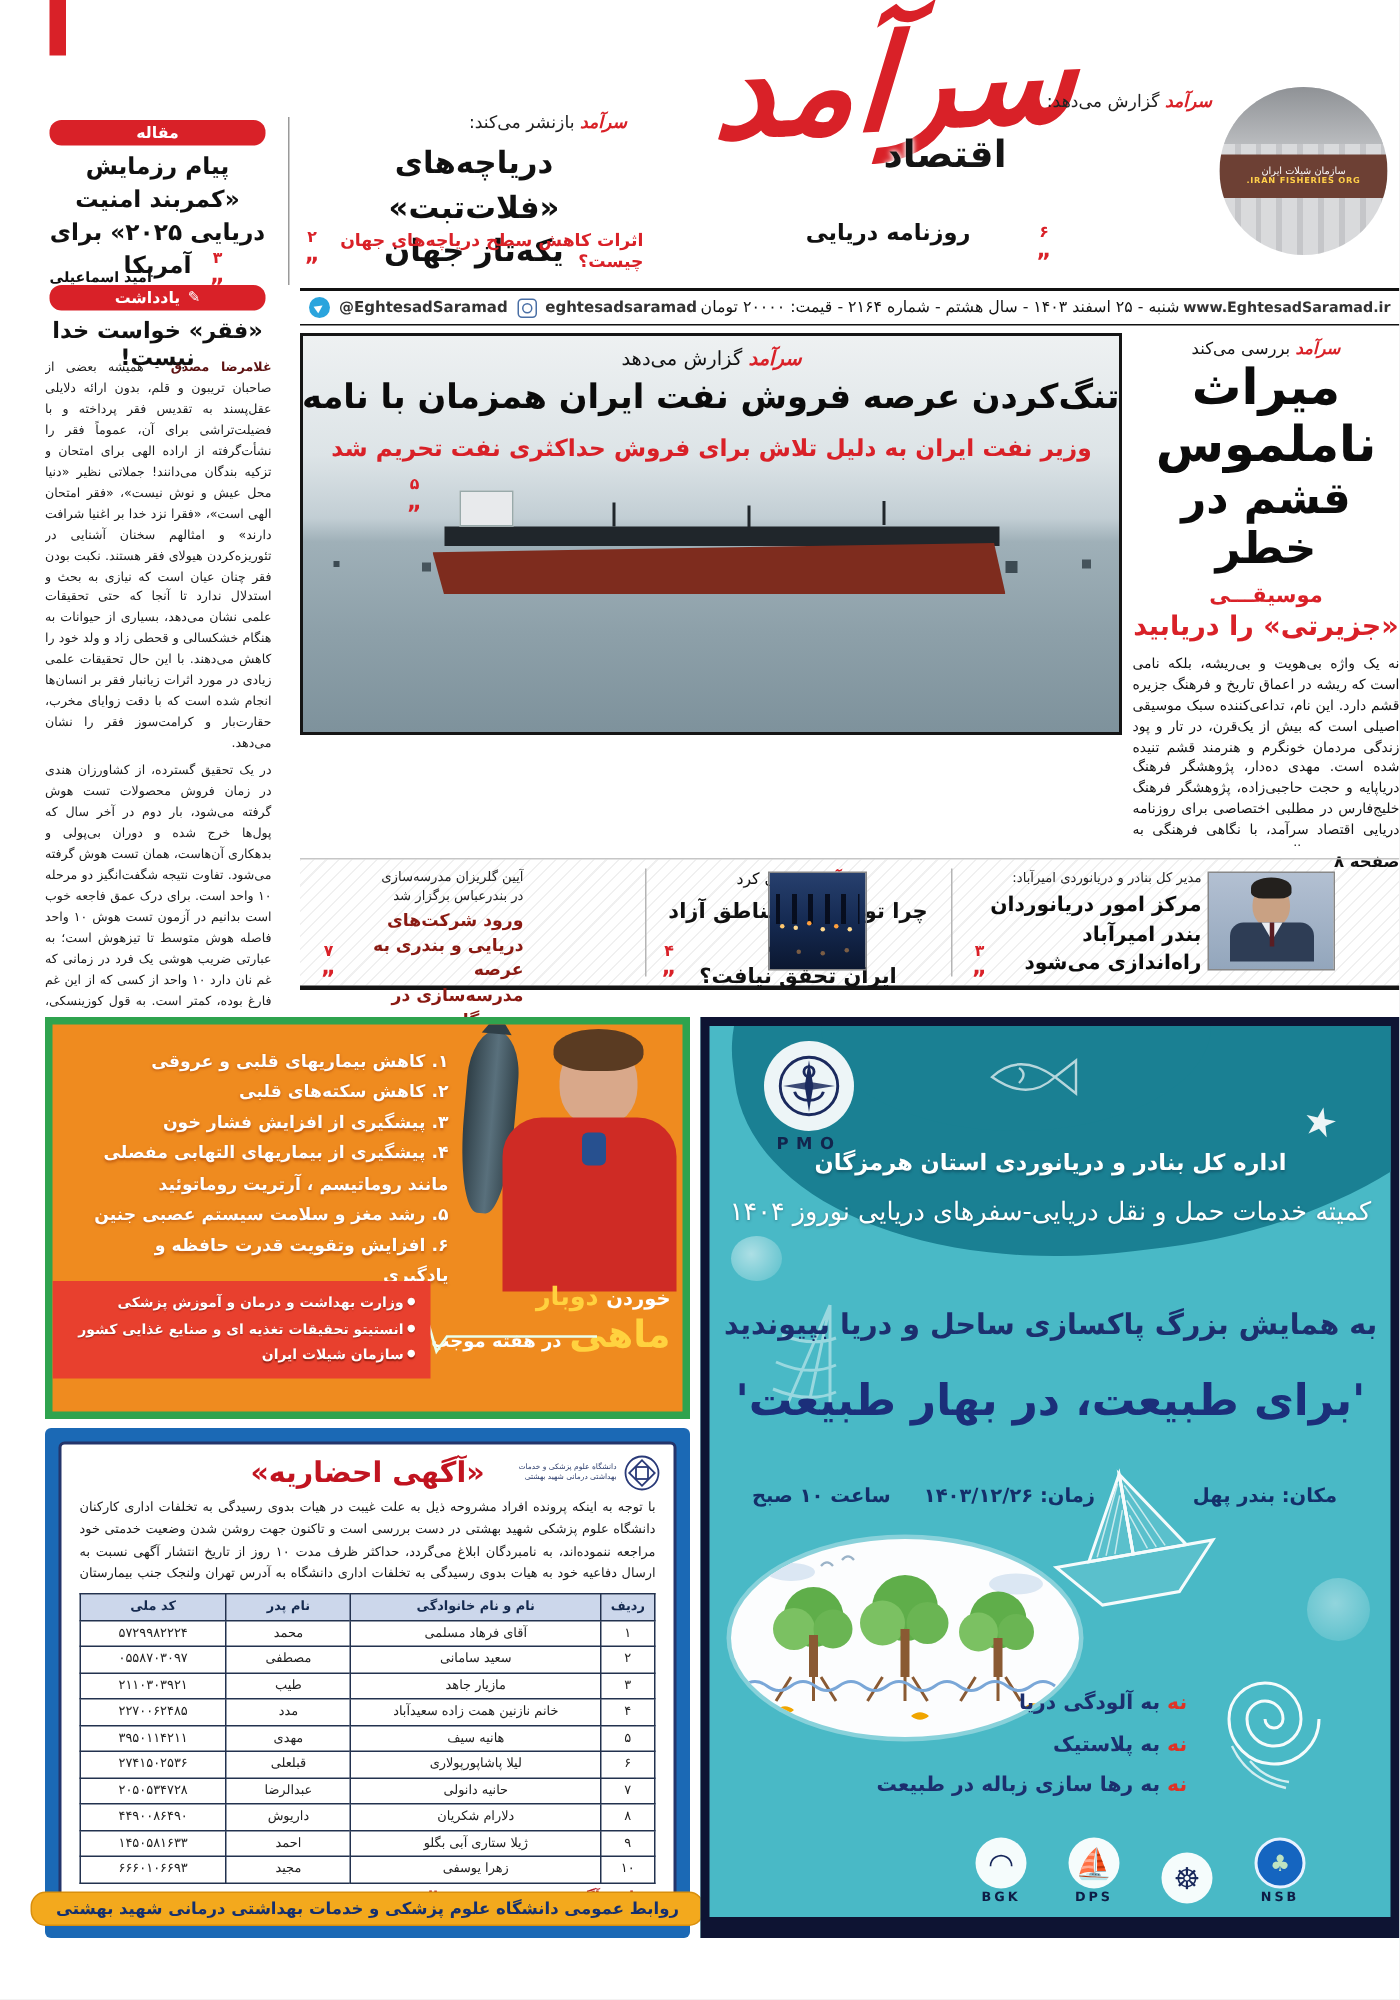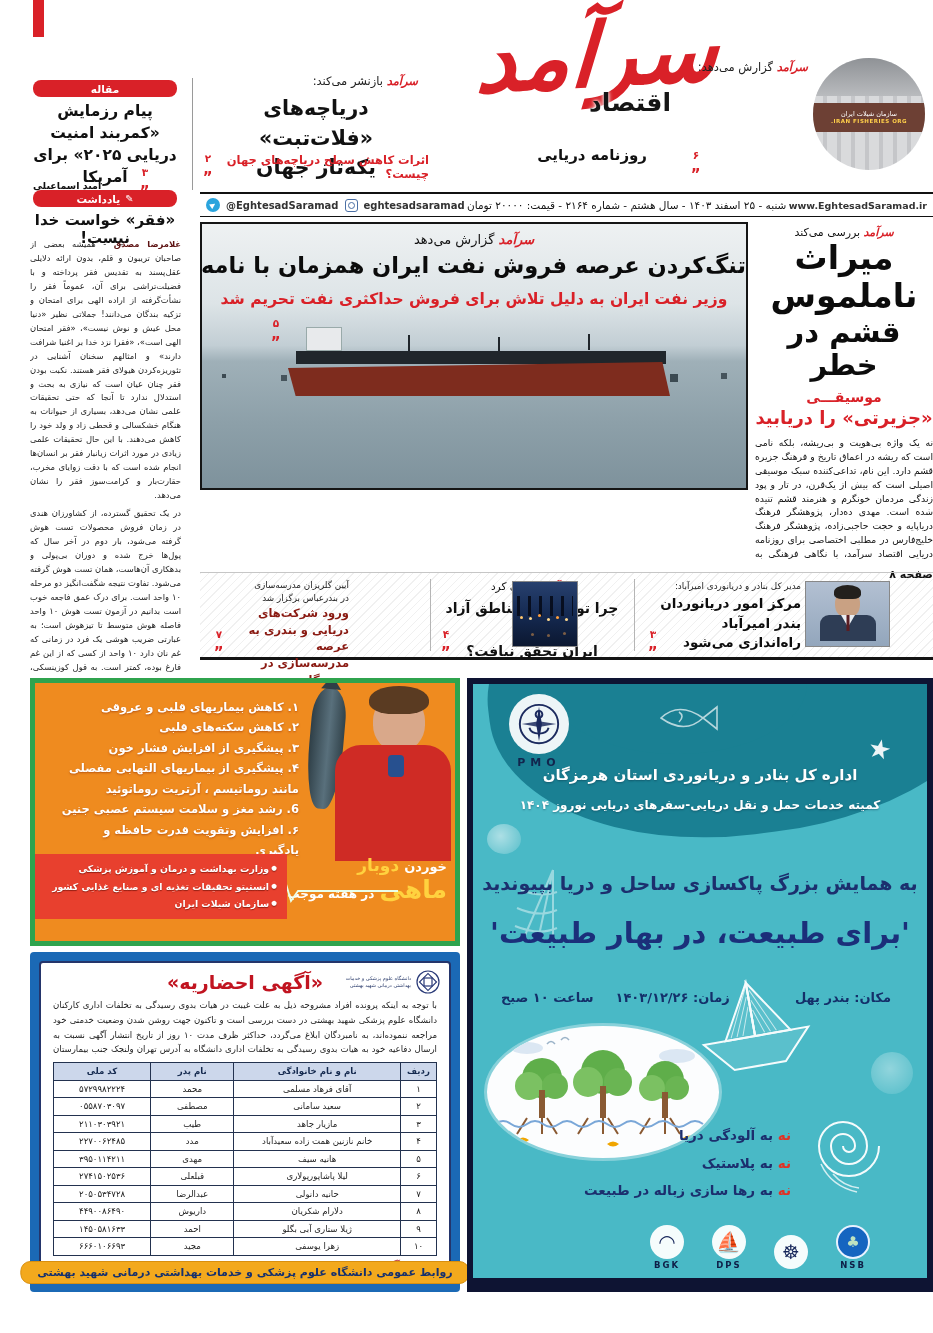--- a/index.html
+++ b/index.html
@@ -180,21 +180,21 @@
   .pmo{position:absolute;left:22px;top:10px;width:88px;text-align:center;}
   .pmo-circle{width:60px;height:60px;margin:0 auto;background:rgba(255,255,255,.92);border-radius:50%;
               display:flex;align-items:center;justify-content:center;}
   .pmo-label{color:#12254d;font-weight:bold;font-size:11px;letter-spacing:5px;margin-top:2px;}
   .sea-star{position:absolute;right:36px;top:50px;color:rgba(255,255,255,.92);font-size:26px;transform:rotate(12deg);}
   .sea-fishline{position:absolute;left:180px;top:12px;opacity:.85;}
   .sea-shell{position:absolute;left:14px;top:140px;width:34px;height:30px;border-radius:50%;
              background:radial-gradient(circle at 40% 40%,rgba(255,255,255,.55),rgba(255,255,255,.08));}
   .sea-org1{position:absolute;top:82px;left:0;right:0;text-align:center;color:#fff;font-weight:bold;font-size:15px;
             text-shadow:0 1px 2px rgba(10,40,60,.4);}
-  .sea-org2{position:absolute;top:114px;left:0;right:0;text-align:center;color:#fff;font-weight:bold;font-size:12px;
+  .sea-org2{position:absolute;top:114px;left:0;right:0;text-align:center;color:#fff;font-weight:normal;font-size:17px;
             text-shadow:0 1px 2px rgba(10,40,60,.4);}
   .sea-shell2{position:absolute;left:30px;top:176px;width:70px;height:90px;opacity:.8;}
   .sea-h1{position:absolute;top:188px;left:0;right:0;text-align:center;color:#1c2f6e;font-weight:bold;font-size:19px;}
   .sea-h2{position:absolute;top:232px;left:0;right:0;text-align:center;color:#1b2f7a;font-weight:bold;font-size:29px;}
   .sea-meta{position:absolute;top:306px;left:28px;right:36px;display:flex;justify-content:space-between;
             color:#14306a;font-weight:bold;font-size:13px;}
   .sea-meta .time-group{display:flex;gap:22px;}
   .mangrove-oval{position:absolute;left:14px;top:342px;width:232px;height:132px;background:#fcfdfe;border-radius:50%;
                  overflow:hidden;box-shadow:0 0 0 3px rgba(255,255,255,.35);}
   .boat{position:absolute;right:108px;top:290px;transform:rotate(-10deg);opacity:.95;}
@@ -388,21 +388,21 @@
     <div class="boy">
       <div class="fishheld"></div>
         <div class="head"></div>
         <div class="body"></div>
     </div>
     <div class="benefits">
         <div class="benefit-item">۱. کاهش بیماریهای قلبی و عروقی</div>
         <div class="benefit-item">۲. کاهش سکته‌های قلبی</div>
         <div class="benefit-item">۳. پیشگیری از افزایش فشار خون</div>
         <div class="benefit-item">۴. پیشگیری از بیماریهای التهابی مفصلی مانند روماتیسم ، آرتریت روماتوئید</div>
-        <div class="benefit-item">6. رشد مغز و سلامت سیستم عصبی جنین</div>
+        <div class="benefit-item">۵. رشد مغز و سلامت سیستم عصبی جنین</div>
         <div class="benefit-item">۶. افزایش وتقویت قدرت حافظه و یادگیری</div>
       </div>
     <div class="band-caption">
       <div>
         <span class="w1">خوردن</span>
         <span class="w2">دوبار</span>
       </div>
       <div>
         <span class="w3">ماهی</span>
         <span class="w4">در هفته موجب:</span>

